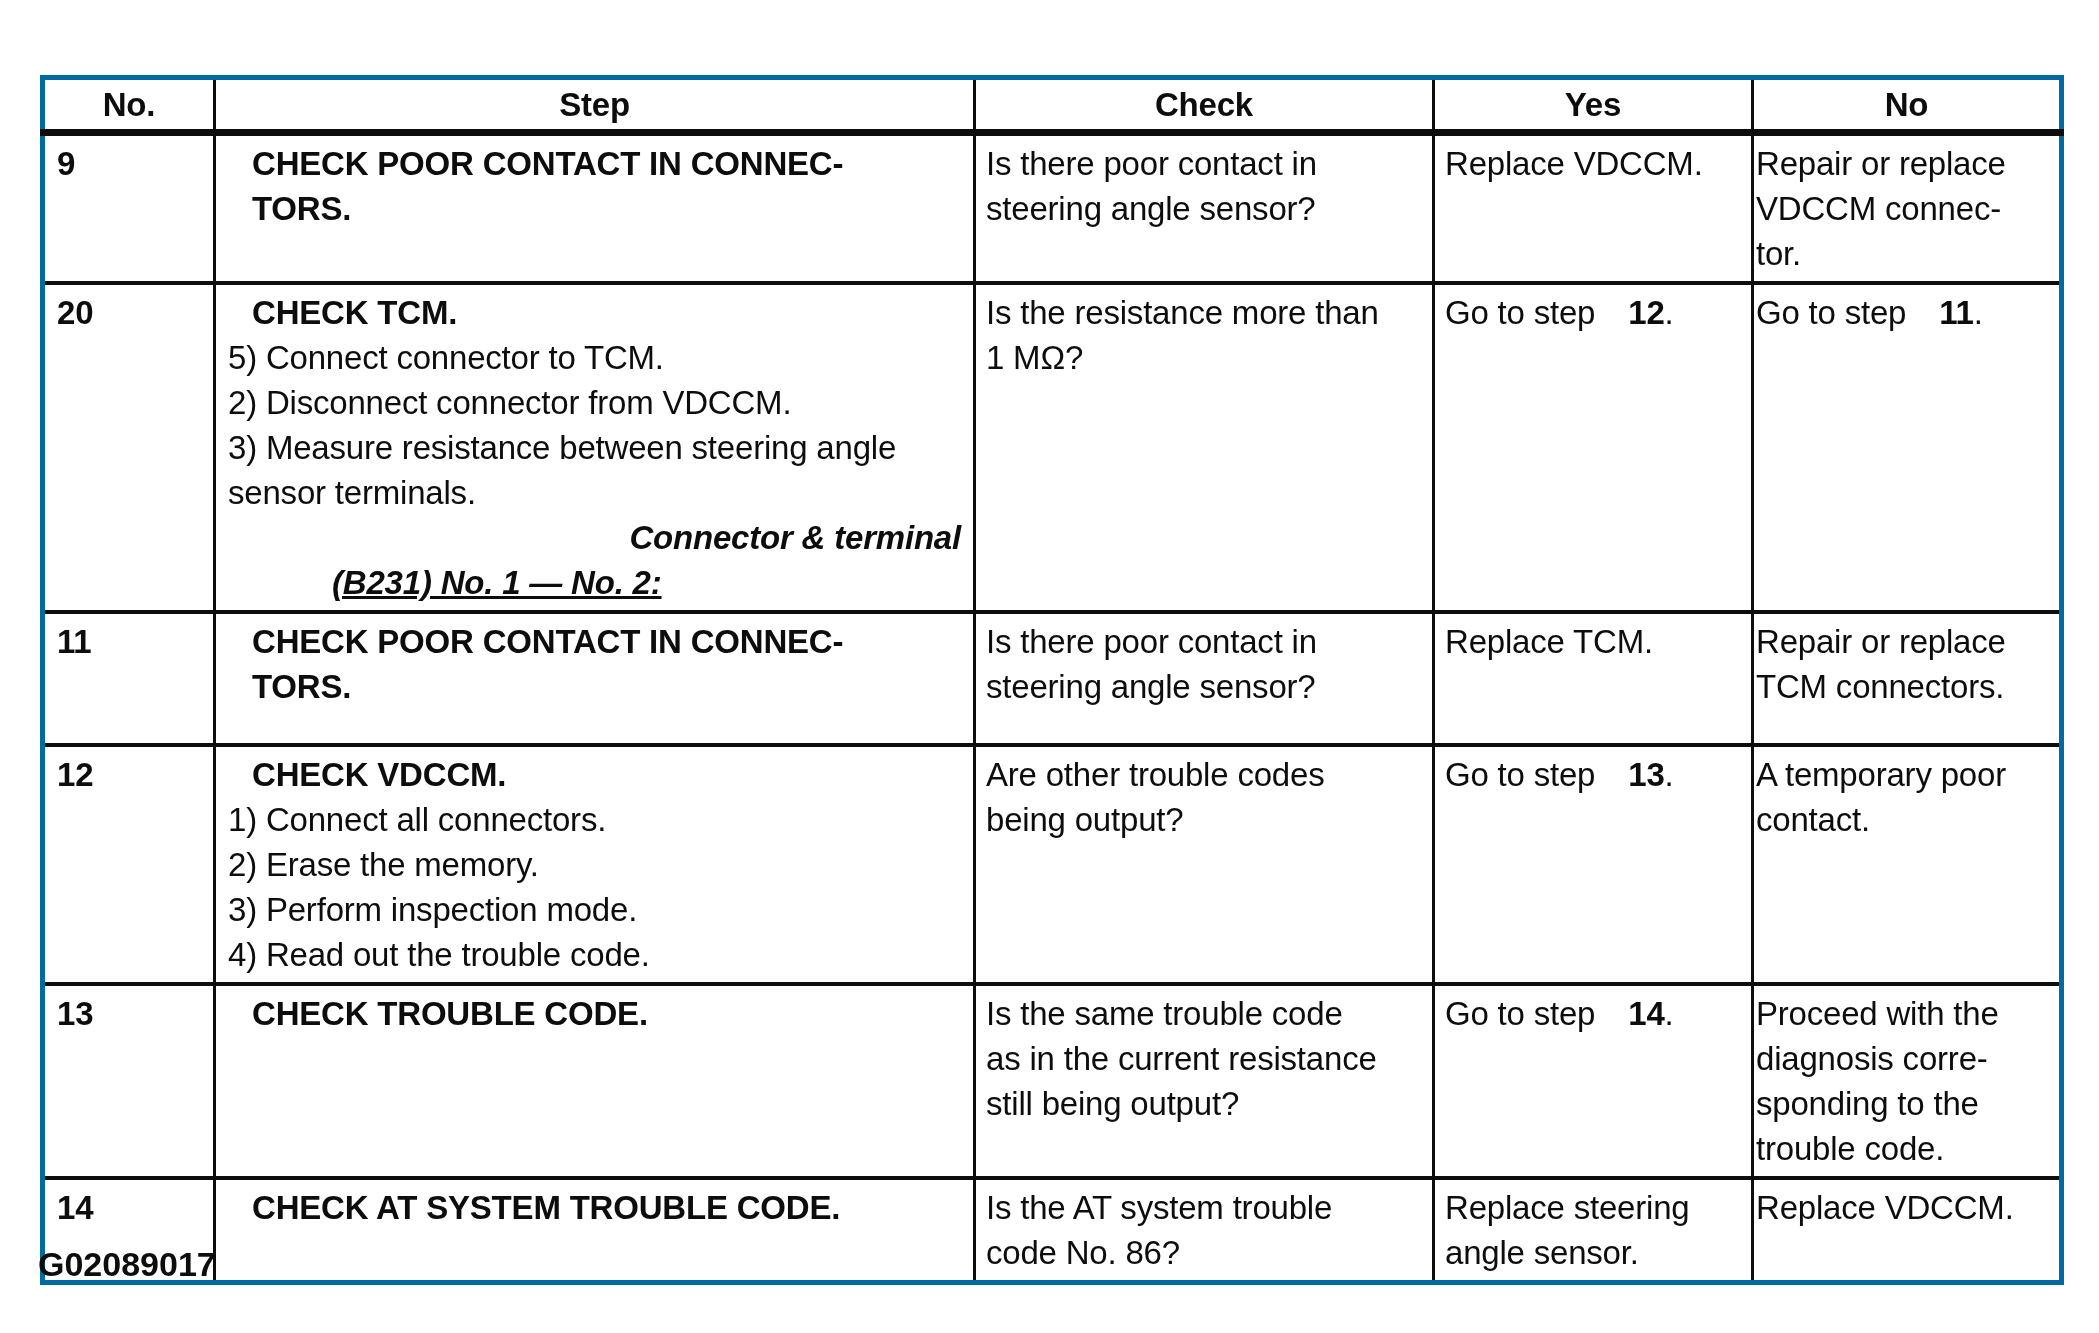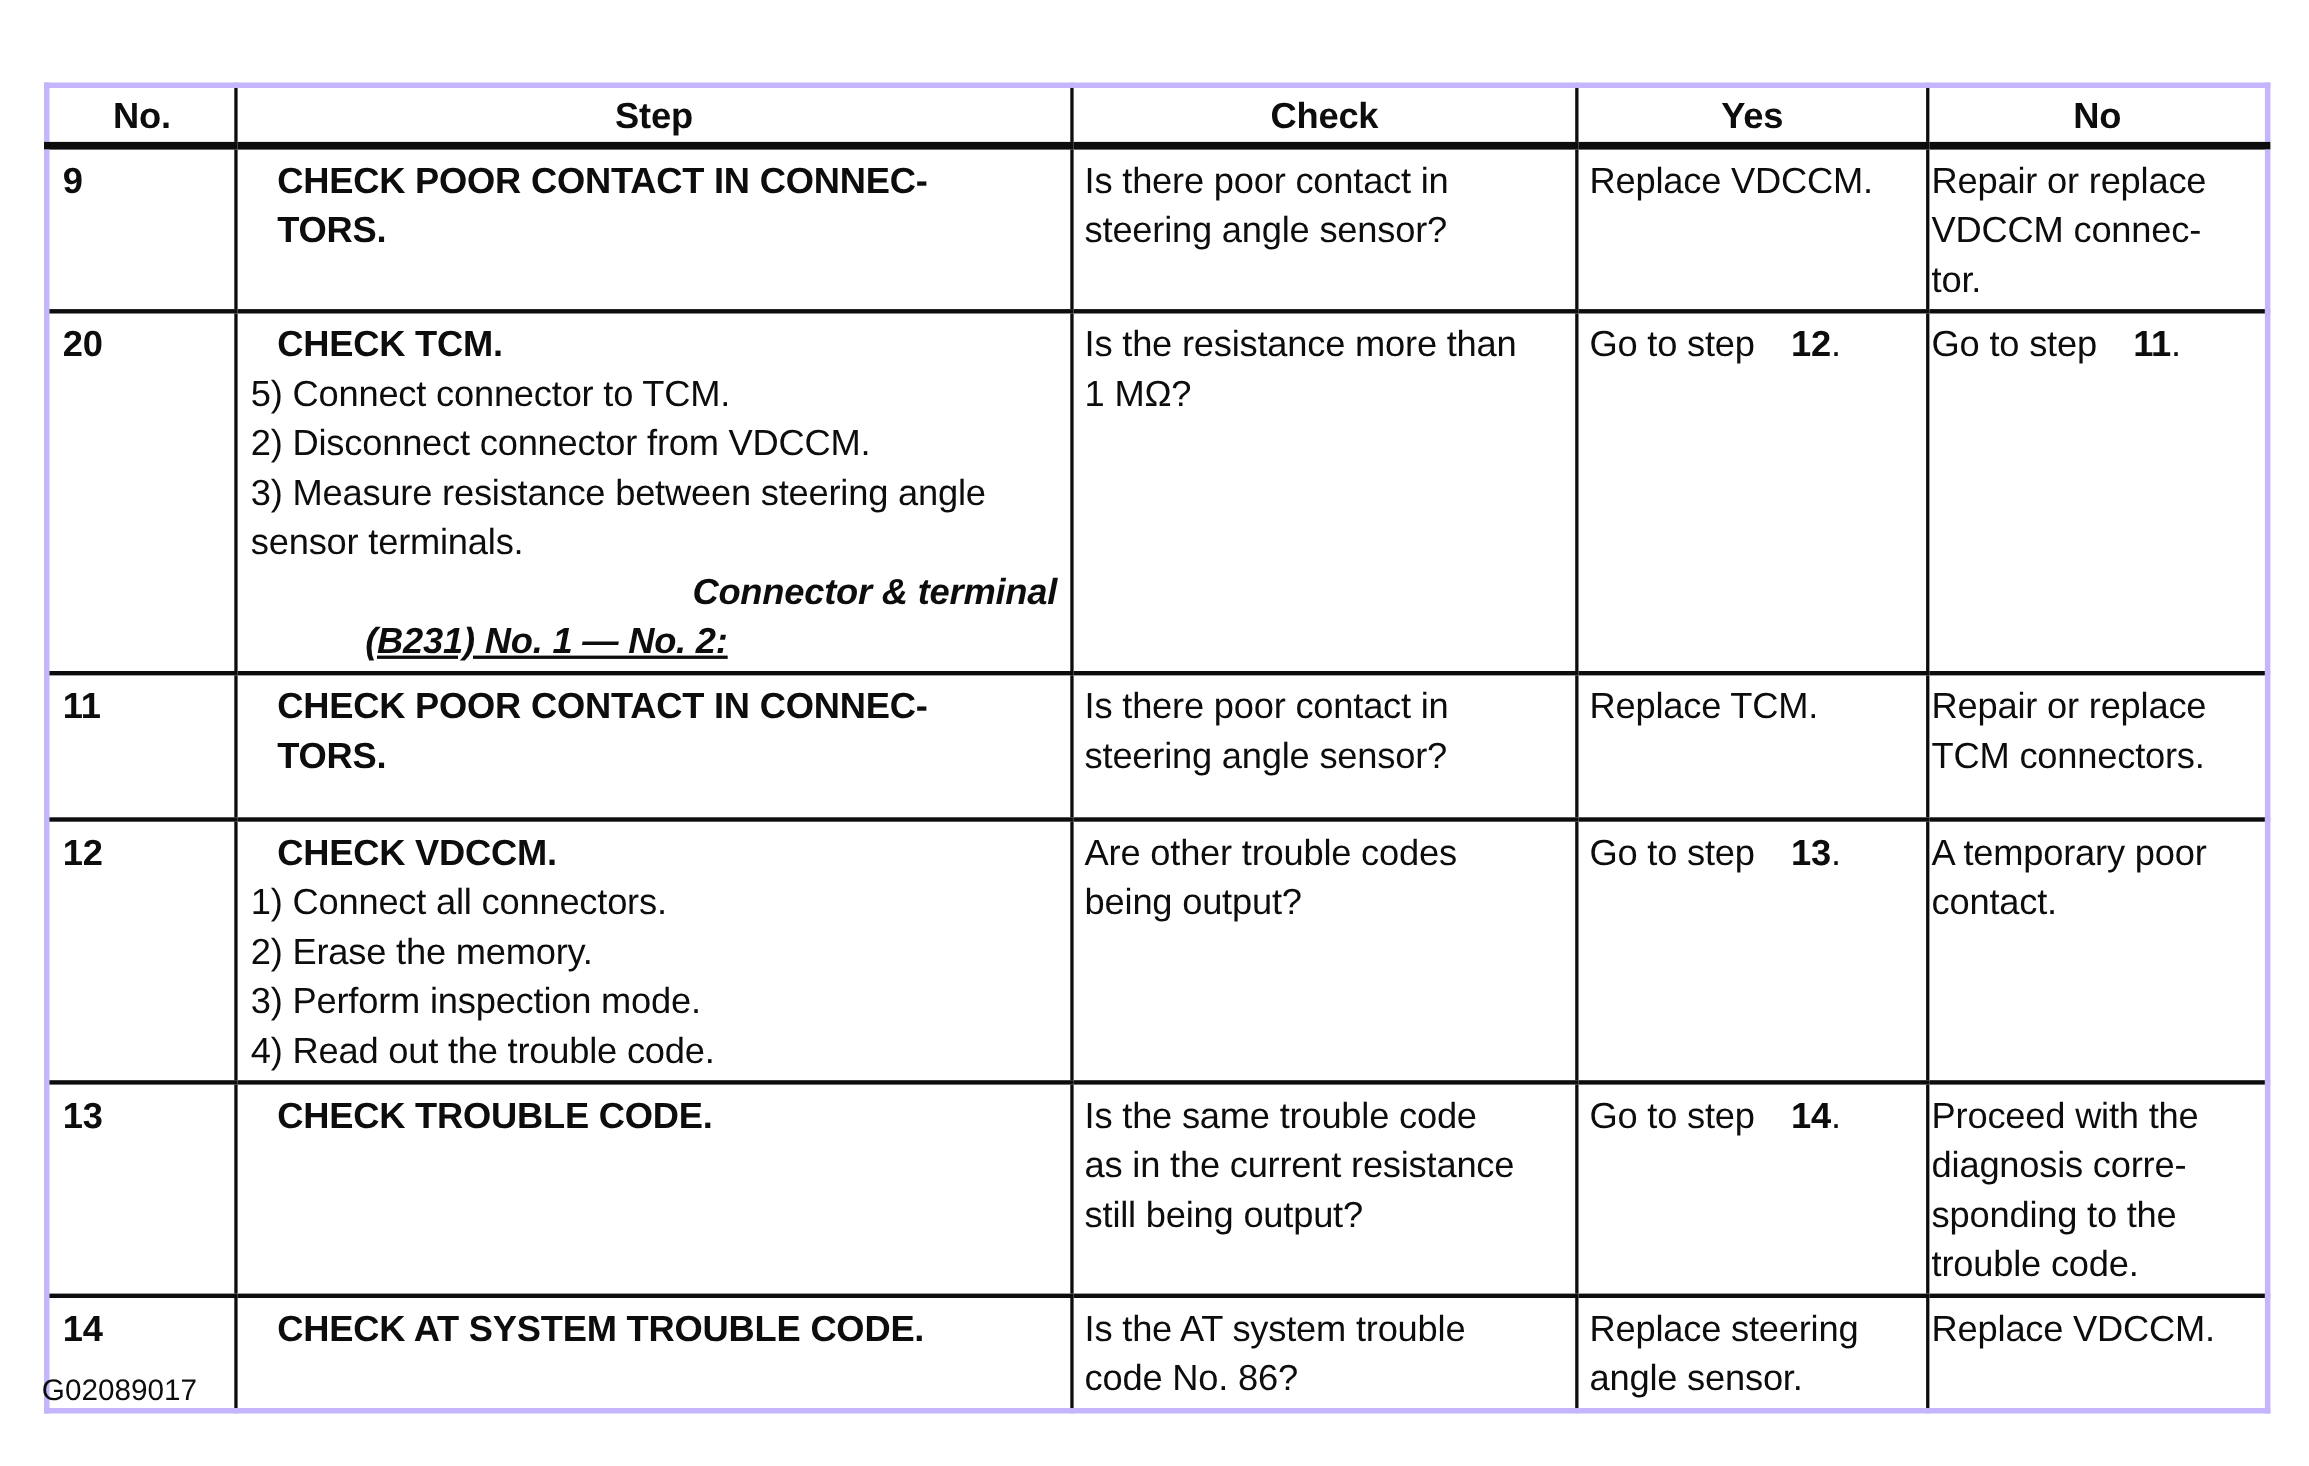--- a/index.html
+++ b/index.html
@@ -19,21 +19,21 @@
     letter-spacing: -0.2px;
     overflow: hidden;
   }
   table.diag-table {
     position: absolute;
     left: 40px;
     top: 75px;
     width: 2019px;
     border-collapse: collapse;
     table-layout: fixed;
-    border: 5px solid #c4b5fd;
+    border: 5px solid #0369a1;
   }
   .diag-table th, .diag-table td {
     border-left: 3px solid #0d0d0d;
     border-right: 3px solid #0d0d0d;
     border-top: 4px solid #0d0d0d;
     border-bottom: 4px solid #0d0d0d;
     vertical-align: top;
     box-sizing: border-box;
     overflow: visible;
   }
@@ -58,23 +58,23 @@
   td.td-no    { padding: 5px 2px; }
   .line { white-space: nowrap; }
   .line .b { font-weight: bold; margin-left: 24px; }
   .line .i { font-style: italic; }
   .line.ind1 { padding-left: 26px; text-align: right; }
   .line.ind2 { padding-left: 80px; text-decoration: underline; }
   .figure-id {
     position: absolute;
     left: 38px;
     top: 1248px;
-    font-size: 27px;
+    font-size: 34px;
     line-height: 32px;
-    font-weight: 400;
+    font-weight: 700;
     letter-spacing: 0px;
   }
 </style>
 </head>
 <body>
 
 <div class="page">
 
   <table class="diag-table">
     <colgroup>

